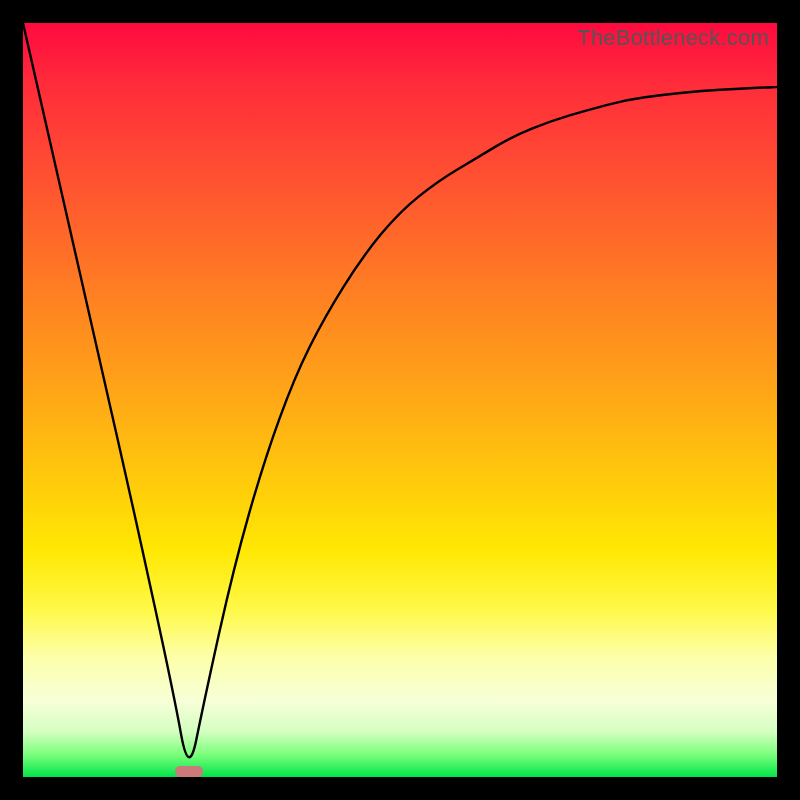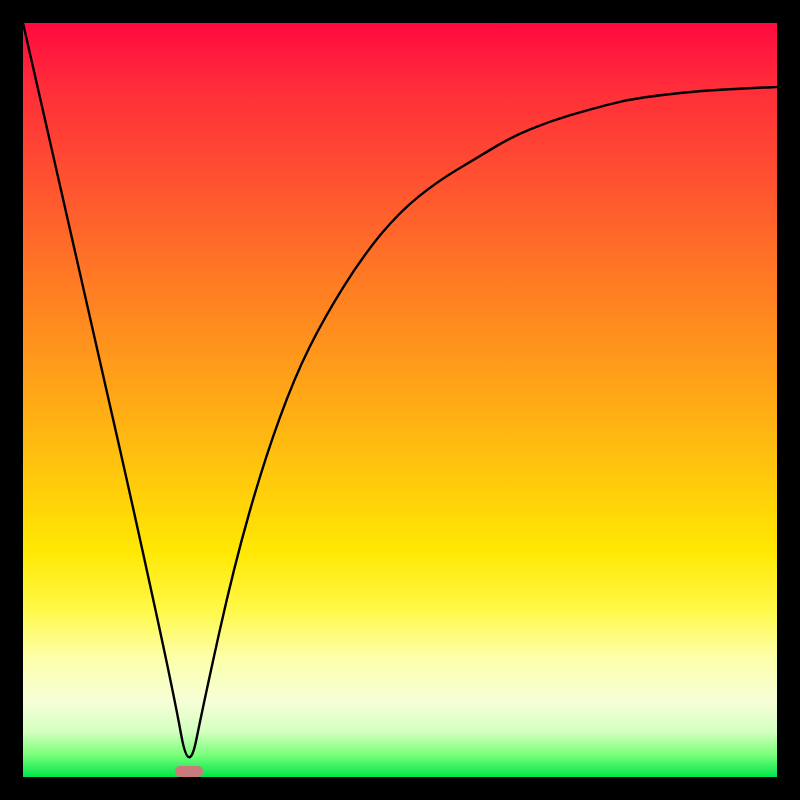--- a/index.html
+++ b/index.html
@@ -66,18 +66,19 @@
     height: 11px;
     background: #cb7a7c;
     border-radius: 5px;
   }
 </style>
 </head>
 <body>
 
 <div class="frame">
   <div class="plot-area">
+    <div class="watermark">TheBottleneck.com</div>
     <svg class="curve" viewBox="0 0 754 754" preserveAspectRatio="none">
       <path d="M 0.0 0.0 Q 0.0 0.0 18.9 82.9 Q 37.7 165.9 56.6 248.8 Q 75.4 331.8 94.3 414.7 Q 113.1 497.6 131.9 584.3 Q 150.8 671.1 158.3 712.5 Q 165.9 754.0 173.4 716.3 Q 181.0 678.6 196.0 610.7 Q 211.1 542.9 226.2 490.1 Q 241.3 437.3 256.4 395.9 Q 271.4 354.4 286.5 324.2 Q 301.6 294.1 320.5 263.9 Q 339.3 233.7 358.1 211.1 Q 377.0 188.5 395.9 173.4 Q 414.7 158.3 433.6 147.0 Q 452.4 135.7 471.3 124.4 Q 490.1 113.1 508.9 105.6 Q 527.8 98.0 546.6 92.4 Q 565.5 86.7 584.4 81.8 Q 603.2 76.9 622.0 74.3 Q 640.9 71.6 659.8 69.7 Q 678.6 67.9 697.5 66.7 Q 716.3 65.6 735.1 64.8 T 754.0 64.1" fill="none" stroke="#000" stroke-width="2.4" stroke-linecap="round" stroke-linejoin="round"></path>
     </svg>
     <div class="marker" style="left: 151.88px;"></div>
   </div>
 </div>
 
 </body></html>

